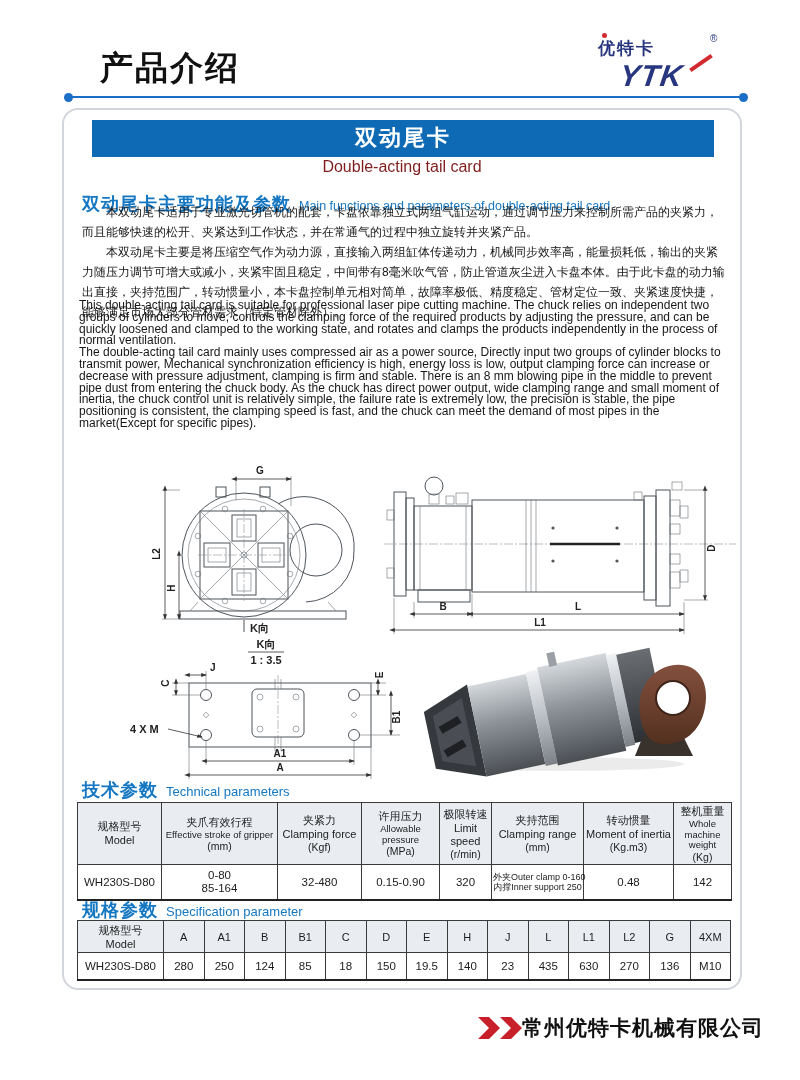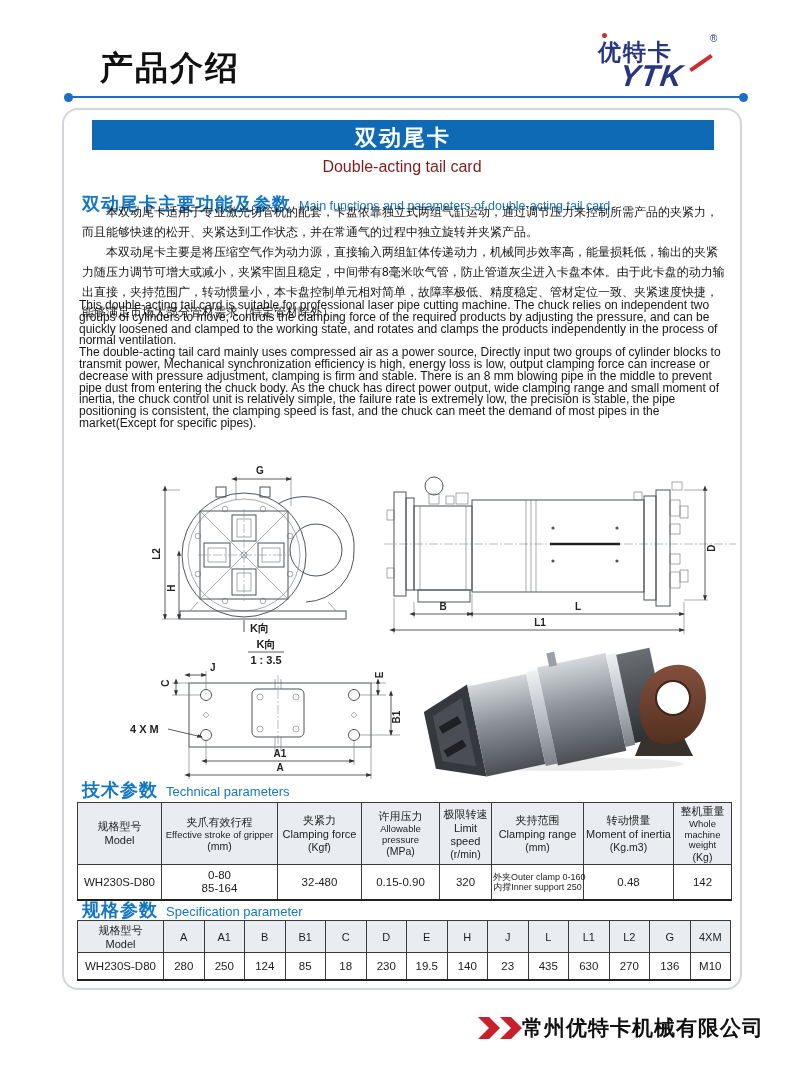--- a/index.html
+++ b/index.html
@@ -3,33 +3,33 @@
 <meta charset="utf-8">
 <style>
   * { margin:0; padding:0; box-sizing:border-box; }
   body { background:#ffffff; }
   .page { position:relative; width:800px; height:1080px; background:#ffffff;
           font-family:"Liberation Sans", sans-serif; color:#1c1c1c; overflow:hidden; }
 
   
   .page-title { position:absolute; left:100px; top:46px; font-size:33px; font-weight:700; color:#111; letter-spacing:2px; }
   .logo { position:absolute; left:592px; top:33px; width:150px; height:64px; }
-  .logo-zh { position:absolute; left:6px; top:4px; font-size:23px; font-weight:700; color:#28367f; letter-spacing:2px; }
+  .logo-zh { position:absolute; left:6px; top:4px; font-size:17px; font-weight:700; color:#28367f; letter-spacing:2px; }
   .logo-reg { position:absolute; left:118px; top:0px; font-size:10px; color:#28367f; }
   .logo-en { position:absolute; left:28px; top:26px; font-size:30px; font-weight:700; font-style:italic; color:#28367f; letter-spacing:1px; transform:skewX(-8deg); }
   .logo-dot { position:absolute; left:10px; top:0px; width:5px; height:5px; border-radius:50%; background:#d22b2f; }
   .logo-slash { position:absolute; left:96px; top:28px; width:26px; height:4px; background:#d22b2f; transform:rotate(-35deg); }
   .divider { position:absolute; left:66px; top:96px; width:680px; height:2px; background:#1b6ec6; }
   .divider .dot { position:absolute; top:-3px; width:9px; height:9px; border-radius:50%; background:#1b6ec6; }
   .divider .dot.l { left:-2px; } .divider .dot.r { right:-2px; }
 
   
   .card { position:absolute; left:62px; top:108px; width:680px; height:882px;
           border:2px solid #d2d6dc; border-radius:16px; background:#fff; }
-  .banner { position:absolute; left:28px; top:10px; width:622px; height:30px; background:#0e6ab4;
+  .banner { position:absolute; left:28px; top:10px; width:622px; height:37px; background:#0e6ab4;
             color:#fff; font-size:22px; font-weight:600; text-align:center; line-height:35px; letter-spacing:2px; }
   .banner-en { position:absolute; left:0; top:48px; width:100%; text-align:center; color:#7f1d1d; font-size:16px; }
 
   .intro-h { position:absolute; left:18px; top:82px; white-space:nowrap; }
   .intro-h .zh { font-size:18px; font-weight:700; color:#1577c2; letter-spacing:1px; }
   .intro-h .en { font-size:12.5px; color:#1577c2; margin-left:8px; }
   .zh-block { position:absolute; left:18px; top:92px; width:646px; font-size:12px; line-height:20px; color:#161616; }
   .zh-block p { text-indent:2em; }
   .en-block { position:absolute; left:15px; top:190px; width:648px; font-size:12px; line-height:11.8px; color:#161616; }
 
@@ -435,21 +435,21 @@
         <th>G</th>
         <th>4XM</th>
       </tr>
       <tr>
         <td class="model-cell">WH230S-D80</td>
         <td>280</td>
         <td>250</td>
         <td>124</td>
         <td>85</td>
         <td>18</td>
-        <td>230</td>
+        <td>150</td>
         <td>19.5</td>
         <td>140</td>
         <td>23</td>
         <td>435</td>
         <td>630</td>
         <td>270</td>
         <td>136</td>
         <td>M10</td>
       </tr>
     </tbody>

